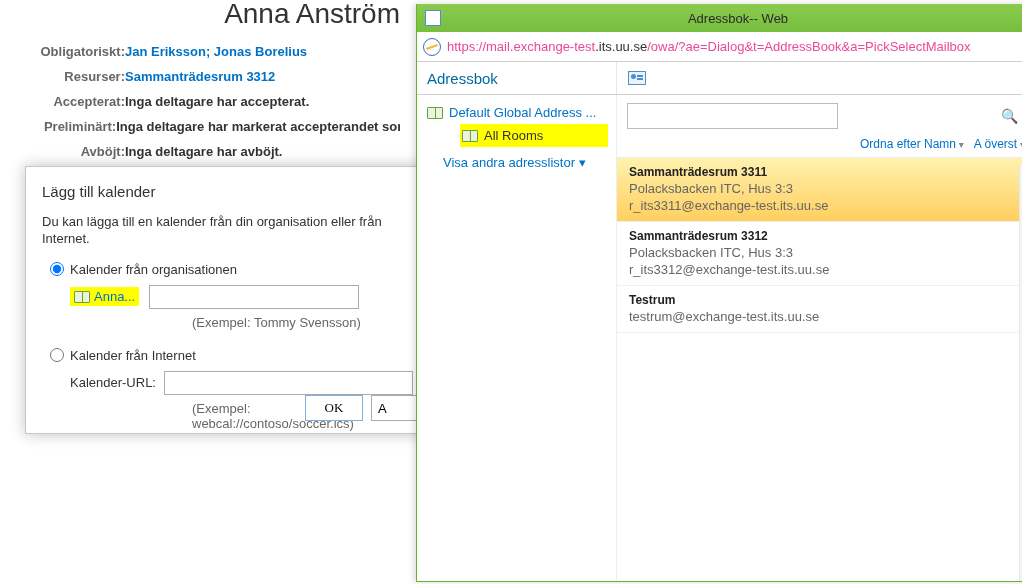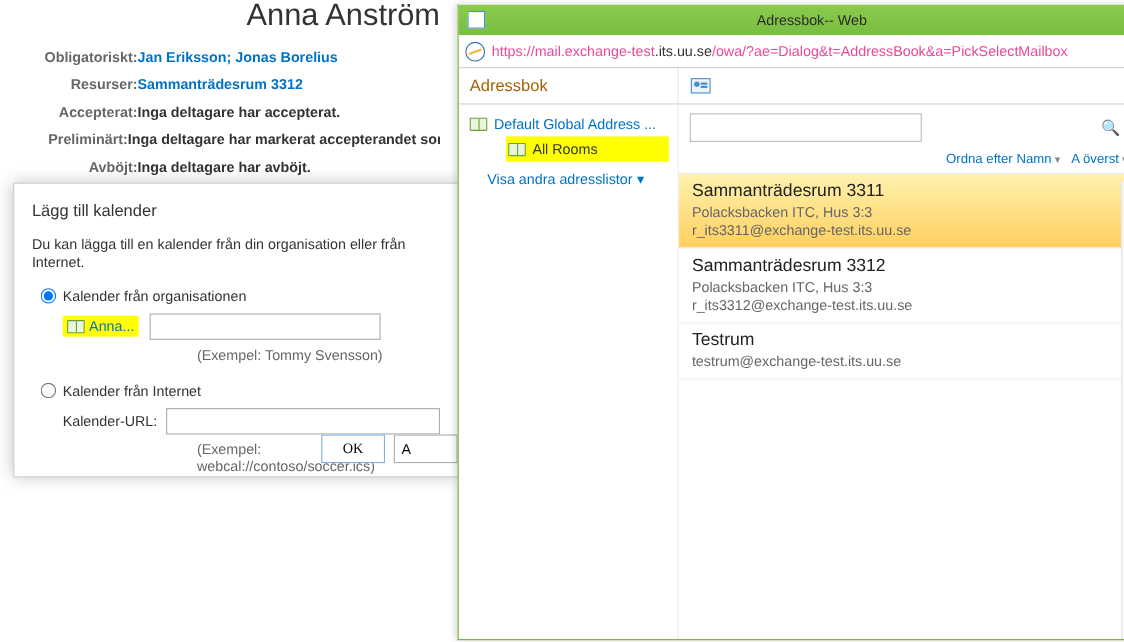--- a/index.html
+++ b/index.html
@@ -7,21 +7,21 @@
 
   
   .bg-panel { position: absolute; left: 0; top: 0; width: 420px; padding: 0 20px; text-align: right; }
   .bg-title { font-size: 28px; font-weight: 300; color: #333; margin-top: -2px; margin-bottom: 14px; }
   .info-row { display: flex; margin-bottom: 10px; font-weight: bold; }
   .info-label { width: 105px; color: #666; font-size: 13px; }
   .info-value { color: #333; font-size: 13px; }
   .link { color: #0072c6; }
 
   
-  .dialog { position: absolute; left: 12px; top: 166px; width: 405px; height: 268px; background: #fff; border: 1px solid #c8c8c8; box-shadow: 0 0 14px rgba(0,0,0,.25); padding: 16px 16px 12px 16px; }
+  .dialog { position: absolute; left: 25px; top: 166px; width: 405px; height: 268px; background: #fff; border: 1px solid #c8c8c8; box-shadow: 0 0 14px rgba(0,0,0,.25); padding: 16px 16px 12px 16px; }
   .dialog h2 { font-size: 15px; font-weight: 400; color: #333; margin-bottom: 14px; }
   .dialog p.intro { font-size: 13px; color: #333; margin-bottom: 14px; line-height: 1.3; }
   .radio-row { display: flex; align-items: center; gap: 6px; margin: 6px 0 8px 8px; }
   .indent { margin-left: 28px; }
   .name-btn { display: inline-flex; align-items: center; gap: 4px; color: #0072c6; cursor: pointer; padding: 2px 4px; }
   .hl { background: #ffff00; }
   .name-input { width: 210px; height: 24px; border: 1px solid #ababab; padding: 0 4px; vertical-align: middle; }
   .example { color: #666; margin: 6px 0 18px 0; font-size: 13px; }
   .url-row { display: flex; align-items: center; gap: 8px; margin-top: 6px; }
   .url-label { font-size: 13px; }
@@ -34,21 +34,21 @@
   .abwin { position: absolute; left: 416px; top: 4px; width: 620px; height: 578px; border: 1px solid #68b32c; border-top: none; background: #fff; box-shadow: -2px 0 6px rgba(0,0,0,.15); overflow: hidden; }
   .ab-titlebar { height: 28px; background: linear-gradient(#8bcb4e,#77be3f); display: flex; align-items: center; padding: 0 8px; color: #fff; font-size: 13px; }
   .ab-pageicon { width: 16px; height: 16px; background: #fff; border: 1px solid #4e8ecb; display: inline-block; margin-right: 8px; }
   .ab-title { flex: 1; text-align: center; color: #2b2b2b; }
   .ab-addrbar { height: 30px; background: #fff; border-bottom: 1px solid #d0d0d0; display: flex; align-items: center; padding: 0 6px; gap: 6px; }
   .ie-icon { width: 18px; height: 18px; border: 1px solid #3572b0; border-radius: 50%; position: relative; }
   .ie-icon::after { content:''; position:absolute; left:2px; top:7px; width:12px; height:2px; background:#f6b63a; transform:rotate(-20deg); }
   .ab-url { font-size: 13px; color: #333; white-space: nowrap; overflow: hidden; }
   .ab-url .host-grey { color: #ec4899; }
   .ab-toolbar { height: 33px; border-bottom: 1px solid #d0d0d0; display: flex; align-items: stretch; }
-  .ab-tool-left { width: 200px; display: flex; align-items: center; padding-left: 10px; font-size: 15px; color: #a16207; border-right: 1px solid #e6e6e6; }
+  .ab-tool-left { width: 200px; display: flex; align-items: center; padding-left: 10px; font-size: 15px; color: #0369a1; border-right: 1px solid #e6e6e6; }
   .ab-tool-icons { display: flex; align-items: center; padding-left: 10px; gap: 6px; }
   .icon-square { width: 20px; height: 20px; display: flex; align-items: center; justify-content: center; }
 
   .ab-body { display: flex; height: calc(100% - 28px - 30px - 33px); }
   .ab-left { width: 200px; border-right: 1px solid #eee; padding: 6px 8px; }
   .ab-left-item { display: flex; align-items: center; gap: 6px; padding: 4px 2px; cursor: pointer; }
   .ab-left-item.link { color: #0072c6; }
   .ab-left-item.sel { background: #ffff00; color: #333; margin-left: 35px; }
   .ab-show-other { display: flex; align-items: center; gap: 4px; color: #0072c6; margin-top: 8px; padding-left: 18px; cursor: pointer; }
   .chev-down { color: #0072c6; }
@@ -57,21 +57,21 @@
   .ab-search-row { display: flex; align-items: center; padding: 8px 10px 4px 10px; }
   .ab-search { flex: 1; height: 26px; border: 1px solid #bcbcbc; padding: 0 26px 0 6px; position: relative; }
   .ab-search-wrap { position: relative; flex: 1; }
   .ab-search-icon { position: absolute; right: 6px; top: 50%; transform: translateY(-50%); color: #3b78b4; font-size: 14px; cursor: pointer; }
   .ab-sort-row { padding: 4px 10px 6px 10px; display: flex; justify-content: flex-end; gap: 10px; font-size: 12px; color: #0072c6; }
   .ab-sort-row .dd::after { content: ' ▾'; color: #888; font-size: 10px; }
 
   .ab-list { flex: 1; overflow: hidden; border-top: 1px solid #eee; }
   .ab-item { padding: 7px 12px 8px 12px; border-bottom: 1px solid #f0f0f0; }
   .ab-item.sel { background: linear-gradient(#fff2b0,#ffcf5e); }
-  .ab-item .title { font-size: 16px; color: #222; }
+  .ab-item .title { font-size: 12px; color: #222; font-weight: bold; }
   .ab-item .sub, .ab-item .mail { font-size: 13px; color: #666; margin-top: 2px; }
   .ab-scroll { position: absolute; right: 0; top: 70px; bottom: 0; width: 16px; background: #f4f4f4; border-left: 1px solid #e6e6e6; }
   .ab-scroll .up { position: absolute; top: 0; width: 100%; text-align: center; color: #888; font-size: 10px; cursor: pointer; }
 
   .book-icon { width: 16px; height: 12px; display: inline-block; border: 1px solid #6e9e3c; border-radius: 1px; position: relative; background: #eaf6dc; }
   .book-icon::before { content:''; position:absolute; left:50%; top:0; bottom:0; width:1px; background:#6e9e3c; }
 
   .card-icon { width: 18px; height: 14px; border: 1px solid #4e8ecb; background: #eaf2fb; display: inline-block; position: relative; }
   .card-icon::before { content:''; position:absolute; left:2px; top:2px; width:5px; height:5px; background:#4e8ecb; border-radius:50%; }
   .card-icon::after { content:''; position:absolute; right:2px; top:3px; width:6px; height:2px; background:#4e8ecb; box-shadow: 0 3px 0 #4e8ecb; }

